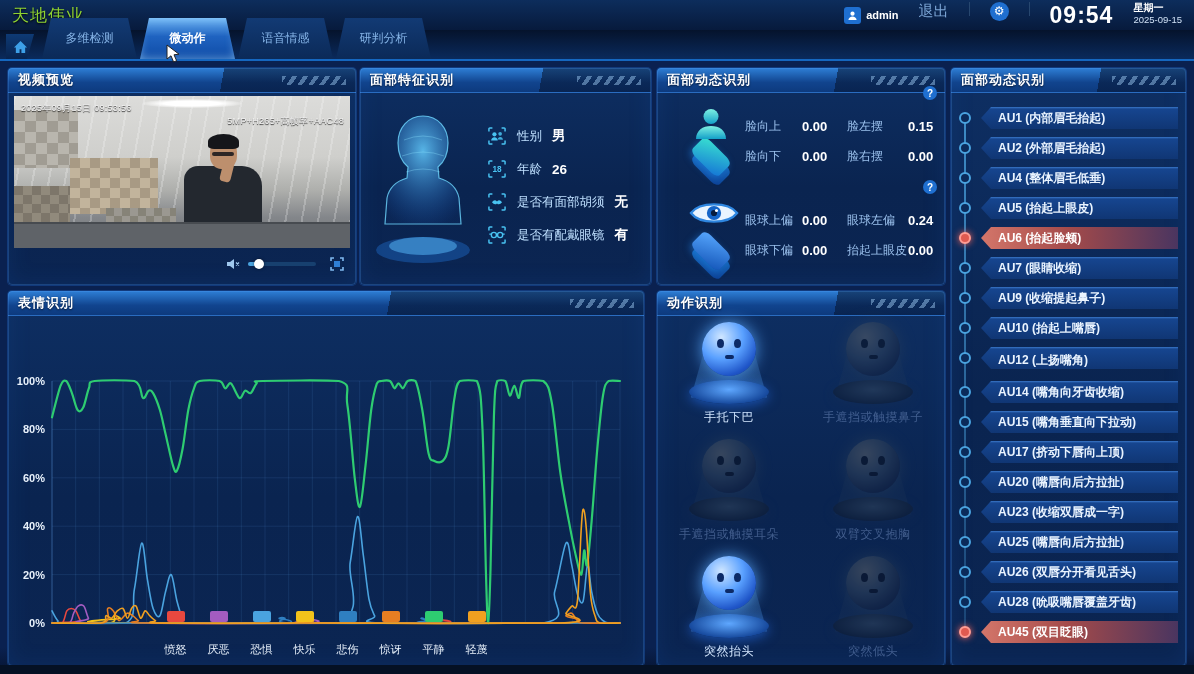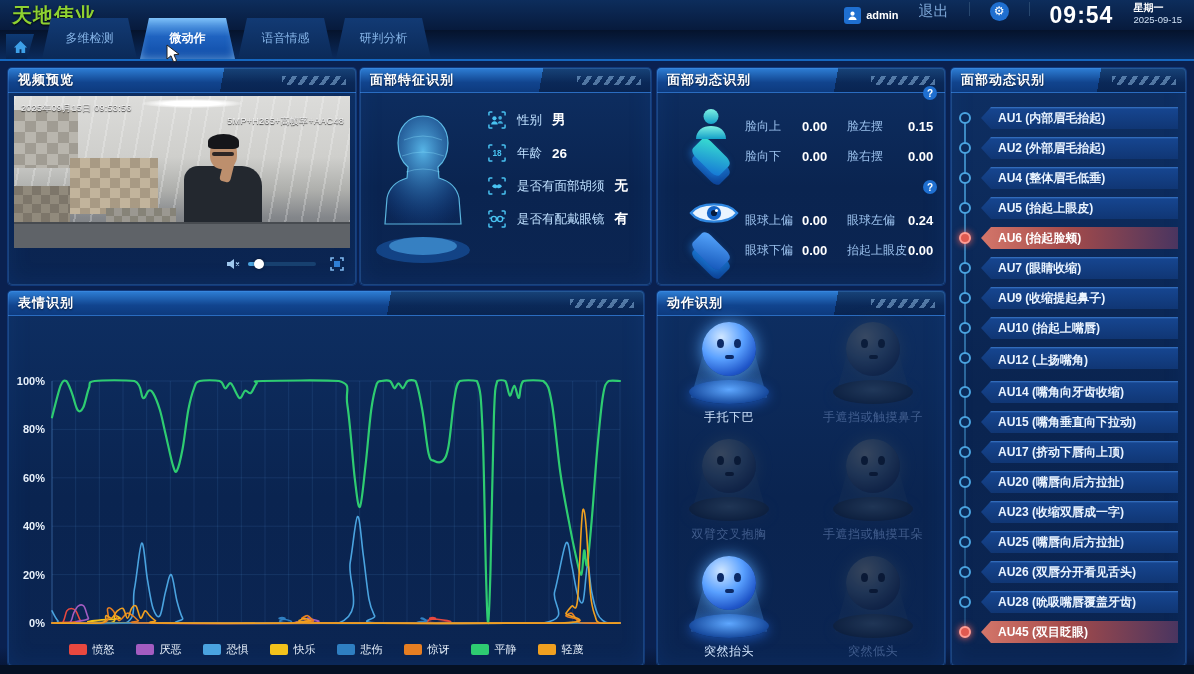--- a/index.html
+++ b/index.html
@@ -1,21 +1,21 @@
 <!DOCTYPE html>
 <html><head>
 <meta charset="utf-8">
 <style>
   html,body{margin:0;padding:0;background:#020b1d;font-family:"Liberation Sans",sans-serif;}
   #app{position:relative;width:1194px;height:674px;overflow:hidden;
        background:linear-gradient(180deg,#081a3a 0%,#0a2150 8%,#0a2150 96%,#061430 100%);}
   
   #hdr{position:absolute;top:0;left:0;width:100%;height:30px;display:flex;align-items:center;
        padding:0 12px;box-sizing:border-box;background:linear-gradient(180deg,#0d2d5c,#071a3c);}
-  .brand{color:#8ed132;font-weight:bold;font-size:20px;letter-spacing:1px;text-shadow:0 1px 2px #000;}
+  .brand{color:#8ed132;font-weight:normal;font-size:17px;letter-spacing:1px;text-shadow:0 1px 2px #000;}
   .app-title{color:#fff;font-weight:bold;font-size:16px;margin-left:10px;letter-spacing:1px;text-shadow:0 1px 3px rgba(0,0,0,.7);}
   .hdr-right{margin-left:auto;display:flex;gap:20px;padding-left:32px;}
   .user-chip{display:flex;align-items:center;gap:5px;}
   .user-ic{width:17px;height:17px;border-radius:3px;background:#1f6fd0;display:flex;align-items:center;justify-content:center;}
   .user-name{color:#fff;font-size:11px;font-weight:bold;}
   .logout{color:#7ea8d8;font-size:15px;cursor:pointer;}
   .hdr-div{width:1px;height:14px;background:#27476f;}
   .gear{width:19px;height:19px;border-radius:50%;background:#1f6fd0;color:#fff;display:flex;align-items:center;justify-content:center;font-size:12px;cursor:pointer;}
   .clock{color:#fff;font-size:23px;font-weight:bold;letter-spacing:1px;}
   .datebox{display:flex;flex-direction:column;line-height:1.25;}
@@ -72,21 +72,21 @@
   .osd{position:absolute;color:#f2f2f2;font-size:9px;text-shadow:0 1px 1px rgba(0,0,0,.8);letter-spacing:.3px;}
   .osd-time{left:7px;top:6px;}
   .osd-codec{right:6px;top:19px;}
   #vctrl{position:absolute;left:0;top:184px;width:100%;height:24px;display:flex;align-items:center;}
   .vol-track{position:relative;width:68px;height:4px;border-radius:2px;background:#17406f;margin-left:8px;cursor:pointer;}
   .vol-fill{position:absolute;left:0;top:0;height:100%;width:18%;background:#4aa3df;border-radius:2px;}
   .vol-knob{position:absolute;left:16%;top:50%;width:10px;height:10px;border-radius:50%;background:#fff;transform:translate(-50%,-50%);box-shadow:0 0 3px rgba(0,0,0,.5);}
   .fsbtn{margin-left:14px;cursor:pointer;display:flex;}
   
   .holo{position:absolute;left:4px;top:32px;}
-  .f-rows{position:absolute;left:126px;top:40px;}
+  .f-rows{position:absolute;left:126px;top:56px;}
   .f-row{display:flex;align-items:center;height:24px;margin-bottom:9px;}
   .f-ic{width:22px;height:22px;margin-right:9px;flex:0 0 auto;}
   .f-ic svg{width:22px;height:22px;}
   .f-label{color:#bfe0ff;font-size:12.5px;margin-right:10px;white-space:nowrap;}
   .f-value{color:#fff;font-size:13.5px;font-weight:bold;}
   
   .dyn-group{position:absolute;left:0;width:100%;}
   .dyn-icon{position:absolute;left:26px;width:56px;height:72px;}
   .dyn-icon .glyph{position:relative;z-index:3;width:44px;margin:0 auto;}
   .dyn-icon .d1,.dyn-icon .d2{position:absolute;left:50%;width:38px;height:38px;border-radius:8px;}
@@ -96,21 +96,21 @@
        background:linear-gradient(135deg,#1b7fd0,#0c3f94);}
   .dyn-group.g2 .d1{background:linear-gradient(135deg,#58a8ff,#1355b8);}
   .dyn-vals{position:absolute;left:88px;display:grid;grid-template-columns:52px 40px 56px 40px;column-gap:5px;row-gap:13px;align-items:center;}
   .dv-label{color:#9cc2ee;font-size:12px;white-space:nowrap;}
   .dv-value{color:#fff;font-size:13px;font-weight:bold;}
   .help{position:absolute;right:8px;width:14px;height:14px;border-radius:50%;background:#1f6fd0;color:#fff;
        font-size:10px;font-weight:bold;display:flex;align-items:center;justify-content:center;cursor:pointer;}
   
   #chart-svg{position:absolute;left:0;top:24px;}
   #legend{position:absolute;left:0;bottom:9px;width:100%;display:flex;justify-content:center;gap:21px;}
-  .lg-item{display:flex;align-items:center;gap:6px;}
+  .lg-item{display:flex;align-items:center;gap:20px;flex-direction:column;}
   .lg-swatch{width:18px;height:11px;border-radius:2px;}
   .lg-label{color:#e8f1fb;font-size:11px;}
   
   #action-grid{position:absolute;left:0;top:24px;width:100%;height:351px;display:grid;
        grid-template-columns:1fr 1fr;grid-template-rows:1fr 1fr 1fr;place-items:center;}
   .act-cell{display:flex;flex-direction:column;align-items:center;}
   .orb-area{position:relative;width:96px;height:82px;}
   .cone{position:absolute;left:10px;top:16px;width:76px;height:60px;clip-path:polygon(22% 0,78% 0,100% 100%,0 100%);
        background:linear-gradient(180deg,rgba(90,170,255,.06),rgba(90,170,255,.35));}
   .obase{position:absolute;left:8px;bottom:0;width:80px;height:24px;border-radius:50%;
@@ -458,29 +458,29 @@
             <div class="ball"></div>
           </div>
           <div class="act-label">手遮挡或触摸鼻子</div>
         </div>
         <div class="act-cell dim">
           <div class="orb-area">
             <div class="cone"></div>
             <div class="obase"></div>
             <div class="ball"></div>
           </div>
-          <div class="act-label">双臂交叉抱胸</div>
+          <div class="act-label">手遮挡或触摸耳朵</div>
         </div>
         <div class="act-cell dim">
           <div class="orb-area">
             <div class="cone"></div>
             <div class="obase"></div>
             <div class="ball"></div>
           </div>
-          <div class="act-label">手遮挡或触摸耳朵</div>
+          <div class="act-label">双臂交叉抱胸</div>
         </div>
         <div class="act-cell">
           <div class="orb-area">
             <div class="cone"></div>
             <div class="obase"></div>
             <div class="ball"></div>
           </div>
           <div class="act-label">突然抬头</div>
         </div>
         <div class="act-cell dim">

